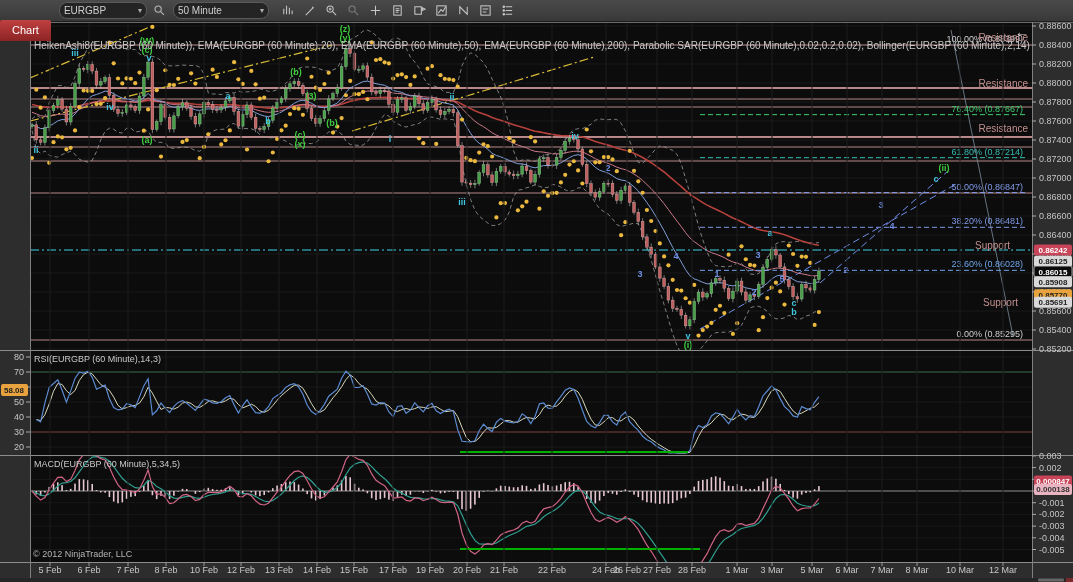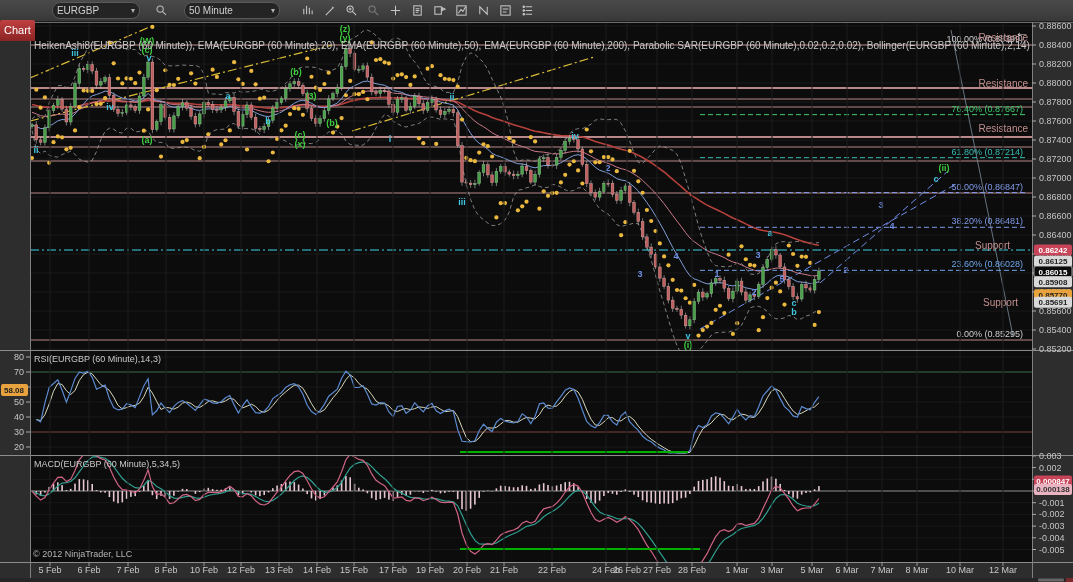--- a/index.html
+++ b/index.html
@@ -1,26 +1,26 @@
 <!DOCTYPE html>
 <html><head>
 <meta charset="utf-8">
 <style>
   html,body{margin:0;padding:0;background:#262626;}
   body{width:1073px;height:582px;position:relative;overflow:hidden;
        font-family:"Liberation Sans",sans-serif;-webkit-font-smoothing:antialiased;}
   #toolbar{position:absolute;left:0;top:0;width:1073px;height:21px;
     background:linear-gradient(#4a4a4a,#383838);border-bottom:1px solid #1d1d1d;
     display:flex;align-items:center;z-index:5;}
-  #chart-tab{height:21px;line-height:21px;padding:0 4px;margin-right:6px;
+  #chart-tab{height:21px;line-height:21px;padding:0 12px;margin-right:6px;
     background:linear-gradient(#c04040,#8c2424);color:#fff;font-size:11px;
     border-radius:2px 2px 0 0;cursor:pointer;margin-top:40px;}
   .combo{height:15px;display:flex;align-items:center;gap:4px;background:#242424;
     border:1px solid #5a5a5a;border-radius:8px;color:#cfcfcf;font-size:10px;
-    padding:0 4px;margin:0 11px;cursor:pointer;}
+    padding:0 4px;margin:0 2px;cursor:pointer;}
   .combo .chev{font-size:8px;color:#b0b0b0;margin-left:6px;}
   #symbol-combo{width:78px;justify-content:space-between;}
   #interval-combo{width:86px;justify-content:space-between;}
   .tbicon{width:18px;height:18px;display:flex;align-items:center;justify-content:center;
     margin:0 2px;cursor:pointer;border-radius:2px;}
   #indicator-label{position:absolute;left:34px;top:40px;font-size:10px;color:#c9c9c9;
     z-index:4;pointer-events:none;white-space:nowrap;text-align:center;}
   #copyright{position:absolute;left:33px;top:549px;font-size:9px;color:#b5b5b5;
     z-index:4;pointer-events:none;}
   svg text{font-family:"Liberation Sans",sans-serif;}

